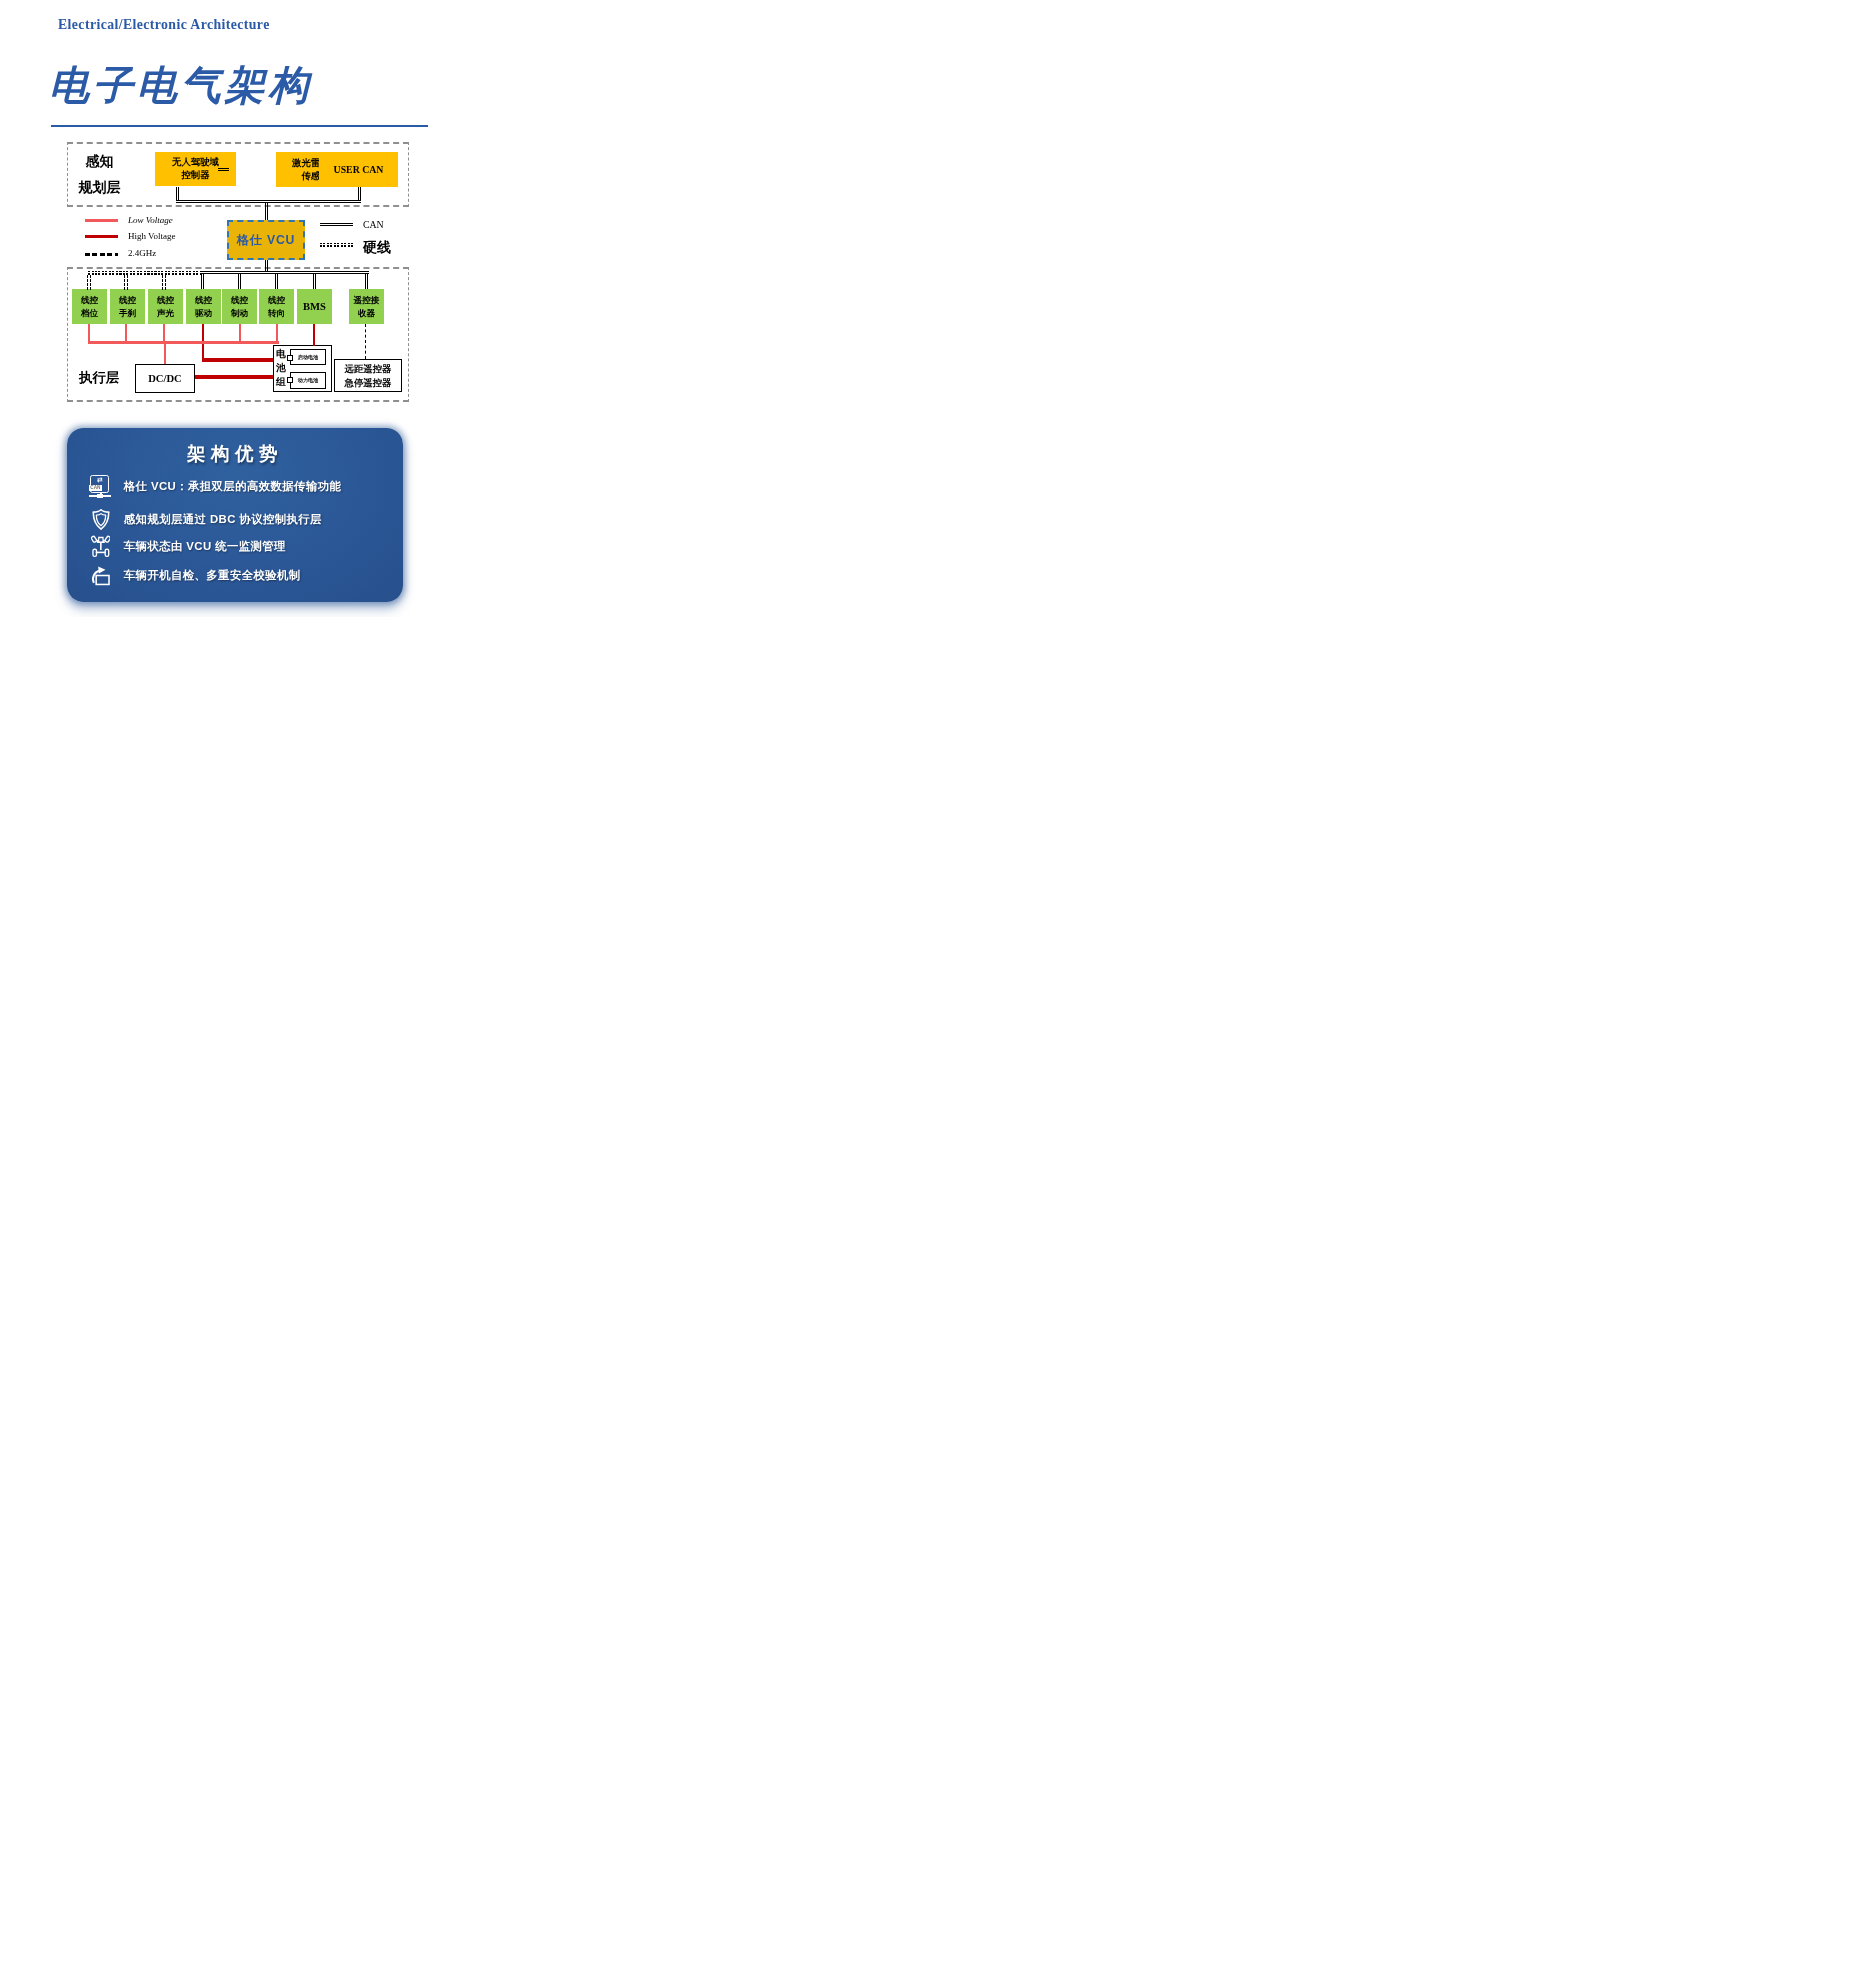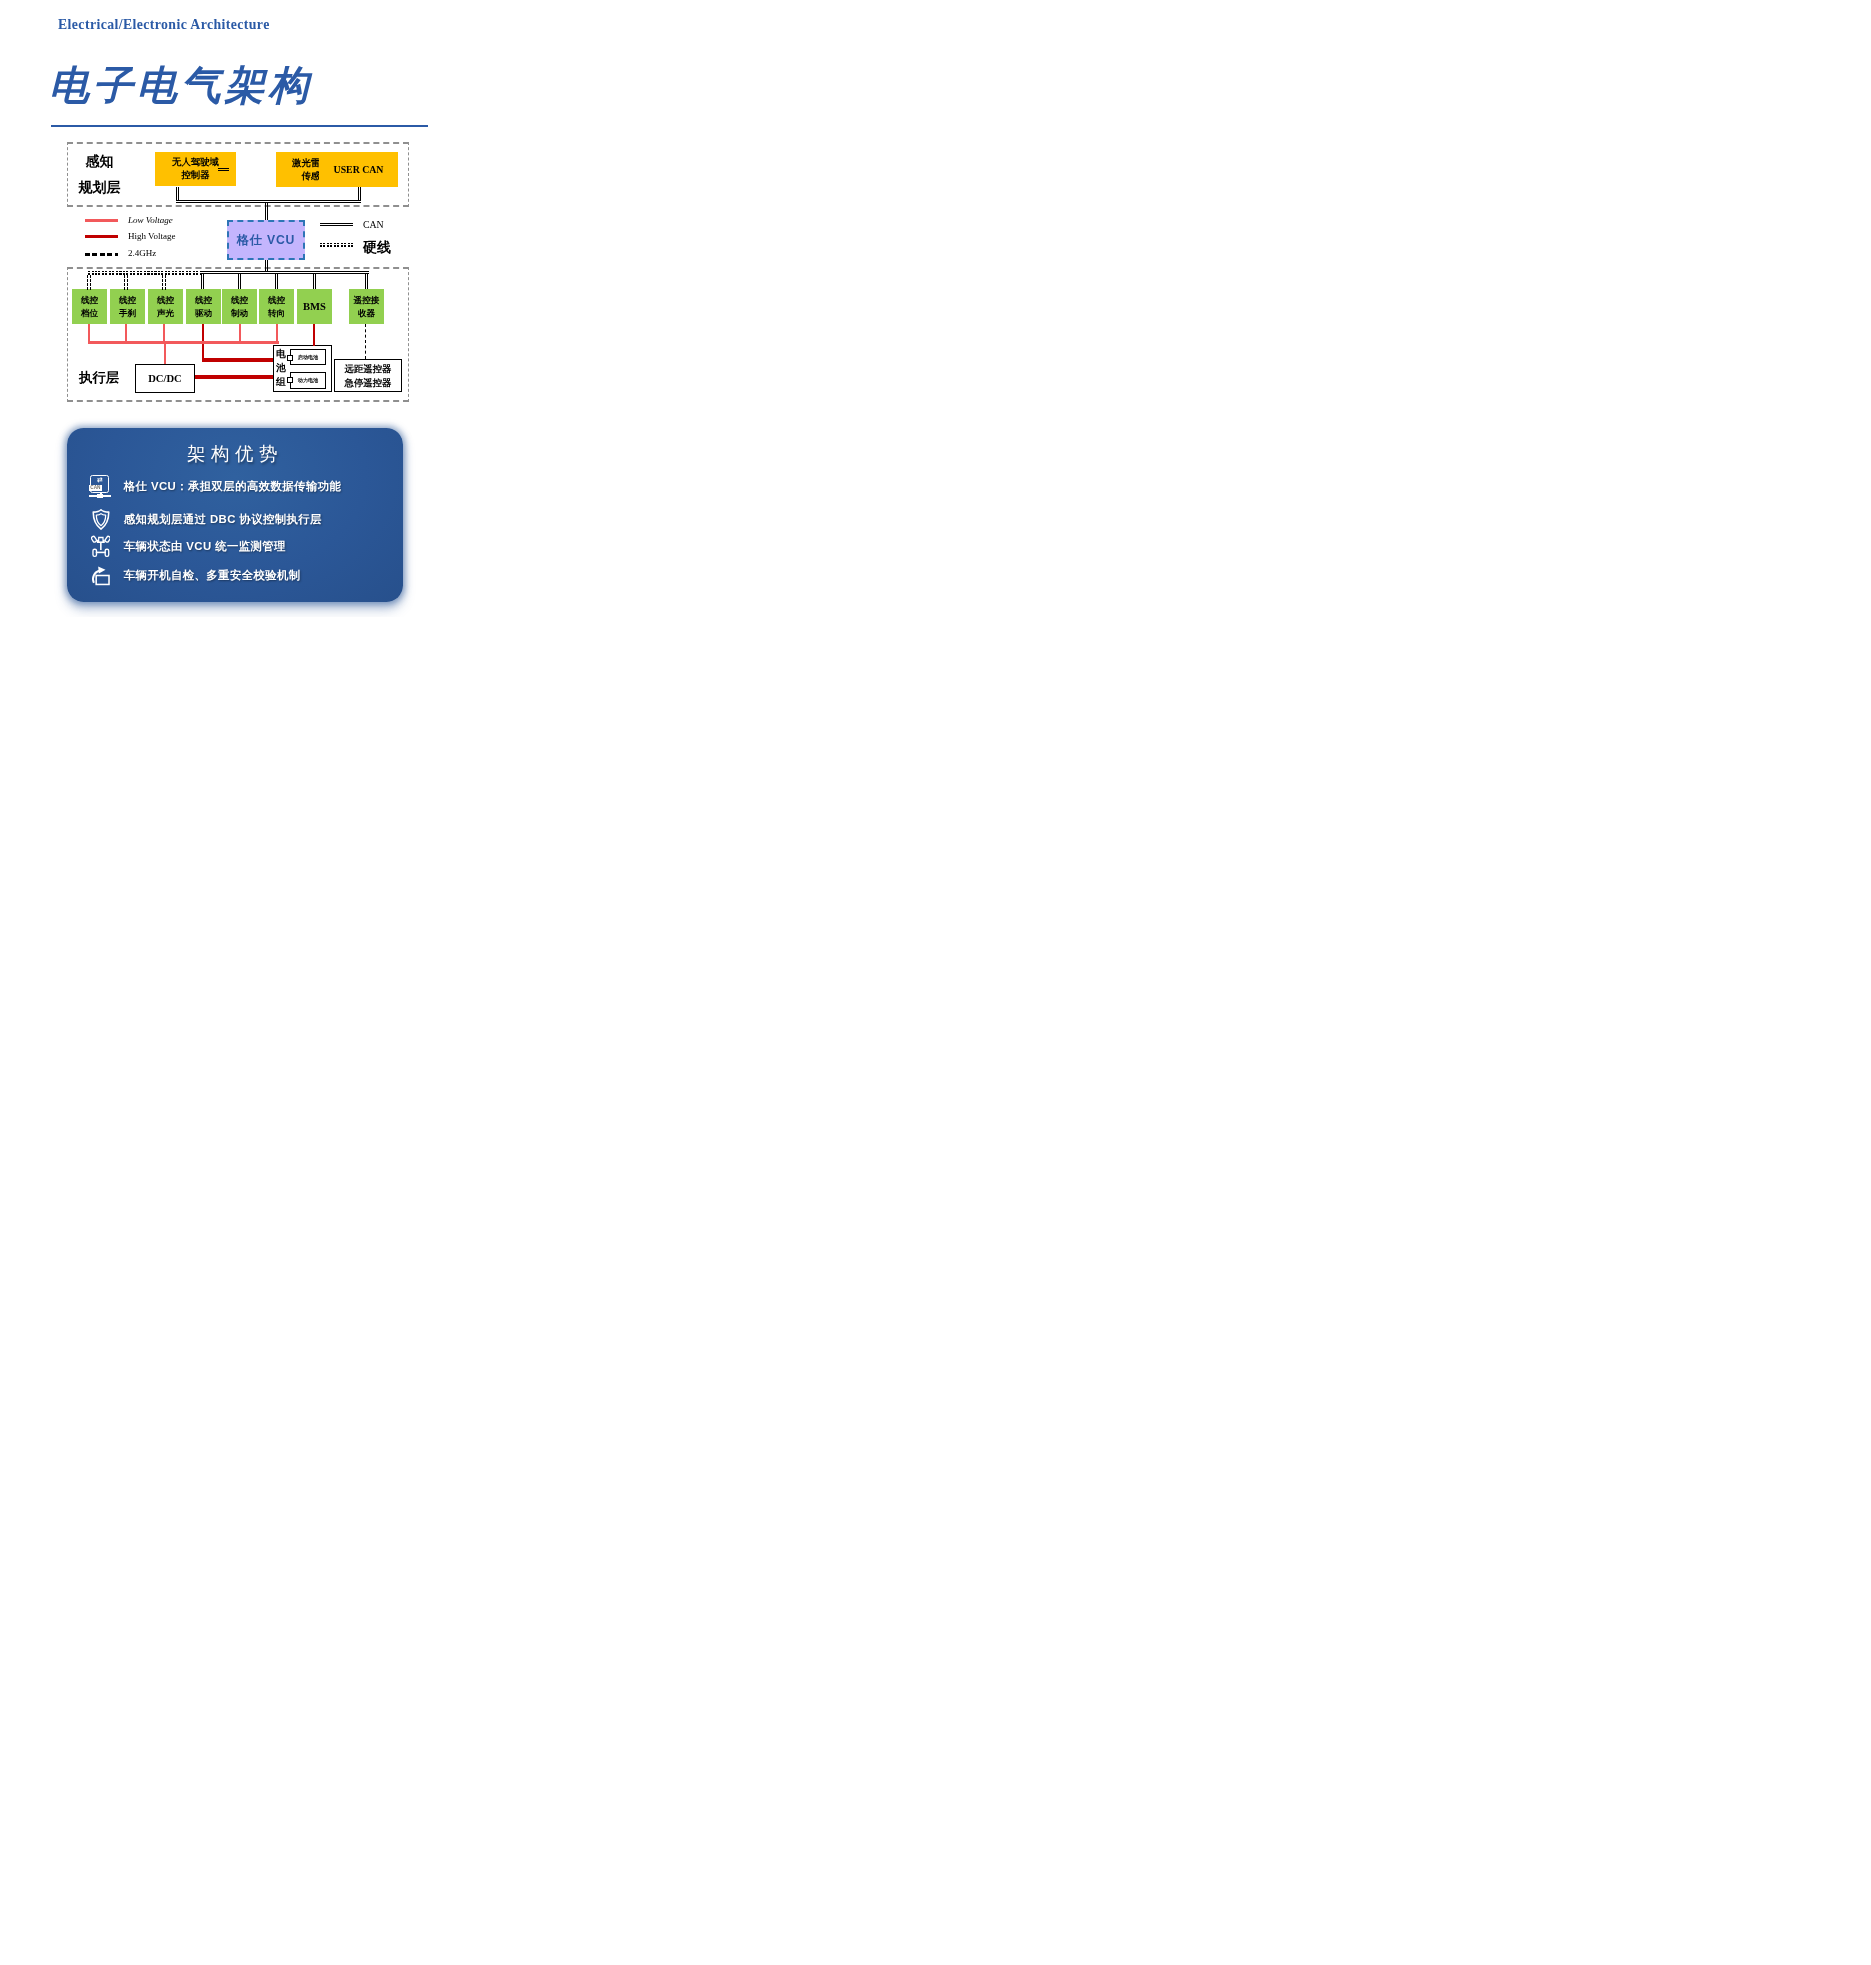--- a/index.html
+++ b/index.html
@@ -7,40 +7,40 @@
   .abs{position:absolute;}
   .eyebrow{font-family:"Liberation Serif",serif;font-weight:bold;color:#2B5AA6;font-size:13.8px;letter-spacing:0.4px;}
   .big-title{font-weight:bold;color:#2B5AA6;font-size:40px;letter-spacing:3.9px;font-style:italic;white-space:nowrap;}
   .divider{background:#2B5AA6;height:1.6px;}
   .layerbox{border:2px dashed #8F8F8F;border-left-width:1.2px;border-right-width:1.2px;box-sizing:border-box;background:transparent;}
   .layer-label{font-weight:bold;color:#000;font-size:14px;text-align:center;line-height:1.1;}
   .obox{background:#FFC000;display:flex;flex-direction:column;justify-content:center;align-items:center;text-align:center;font-weight:bold;font-size:9.4px;line-height:1.35;color:#000;}
   .gbox{background:#92D050;display:flex;flex-direction:column;justify-content:center;align-items:center;text-align:center;font-weight:bold;font-size:8.6px;line-height:1.5;color:#000;}
   .serif{font-family:"Liberation Serif",serif;}
   .wbox{background:#fff;border:1.2px solid #000;box-sizing:border-box;display:flex;flex-direction:column;justify-content:center;align-items:center;text-align:center;font-weight:bold;color:#000;}
-  .vcu{background:#c4b5fd;border:2px dashed #2E75B6;box-sizing:border-box;display:flex;align-items:center;justify-content:center;font-weight:bold;font-size:12.2px;color:#2B5AA6;letter-spacing:0.8px;}
+  .vcu{background:#eab308;border:2px dashed #2E75B6;box-sizing:border-box;display:flex;align-items:center;justify-content:center;font-weight:bold;font-size:12.2px;color:#2B5AA6;letter-spacing:0.8px;}
   
   .dbl-h{border-top:0.8px solid #000;border-bottom:0.8px solid #000;height:1.2px;box-sizing:content-box;}
   .dbl-v{border-left:0.8px solid #000;border-right:0.8px solid #000;width:1.2px;box-sizing:content-box;}
   .dash-v2{border-left:0.8px dashed #000;border-right:0.8px dashed #000;width:1.6px;box-sizing:content-box;}
   .dash-v-big{border-left:1.6px dashed #000;width:0;}
   .dot2::before,.dot2::after{content:"";position:absolute;left:0;right:0;height:1.2px;background:repeating-linear-gradient(90deg,#000 0 2px,transparent 2px 3.5px);}
   .dot2::before{top:0;}
   .dot2::after{bottom:0;}
   .dashes-h{background:repeating-linear-gradient(90deg,#000 0 4.7px,transparent 4.7px 7.5px);}
   .lv{background:#F2595B;}
   .hv{background:#C00000;}
   .legend-label-serif{font-family:"Liberation Serif",serif;font-size:9px;color:#000;}
   .legend-label-sans{font-weight:bold;font-size:14px;color:#000;}
   .z5{z-index:5;}.z6{z-index:6;}.z7{z-index:7;}
   .vtext{width:11px;font-weight:bold;font-size:9.8px;line-height:1.45;word-break:break-all;color:#000;}
   
   .panel{background:radial-gradient(ellipse at 50% 28%, #30619F 0%, #2B5797 55%, #27508C 100%);
          border-radius:16.5px;box-shadow:0 0 6.3px 1.2px rgba(43,87,151,.5), 0 6.3px 11.8px rgba(43,87,151,.35);}
-  .panel-title{position:absolute;left:0;right:0;top:13.4px;text-align:center;color:#fff;font-weight:normal;font-size:18.5px;letter-spacing:5.5px;text-shadow:1.2px 1.6px 2.4px rgba(0,0,0,.4);}
+  .panel-title{position:absolute;left:0;right:0;top:13.4px;text-align:center;color:#fff;font-weight:bold;font-size:18.5px;letter-spacing:5.5px;text-shadow:1.2px 1.6px 2.4px rgba(0,0,0,.4);}
   .prow{position:absolute;left:22px;right:11.8px;height:26px;display:flex;align-items:center;gap:11.8px;}
   .prow .ptext{color:#fff;font-weight:bold;font-size:11.4px;letter-spacing:0.4px;white-space:nowrap;text-shadow:0.8px 1.2px 2px rgba(0,0,0,.4);}
   .picon{width:23px;display:flex;justify-content:center;align-items:center;flex:0 0 23px;}
   
   .cf-box{width:17.3px;height:15.7px;border:1.2px solid #fff;border-radius:2.4px;position:relative;}
   .cf-sync{display:block;text-align:center;color:#fff;font-weight:bold;font-size:6.7px;line-height:7px;}
   .cf-plaque{position:absolute;bottom:0.8px;left:-2px;background:#fff;color:#7a766e;font-weight:bold;font-size:4.7px;line-height:5.5px;padding:0.4px 1.2px;}
   .cf-stem{width:2px;height:2.8px;background:#fff;margin:0 auto;}
   .cf-bar{width:22px;height:1.6px;background:#fff;position:relative;margin-left:-1.2px;}
   .cf-node{position:absolute;left:8.3px;top:-1.6px;width:5.5px;height:4.3px;background:#fff;}

